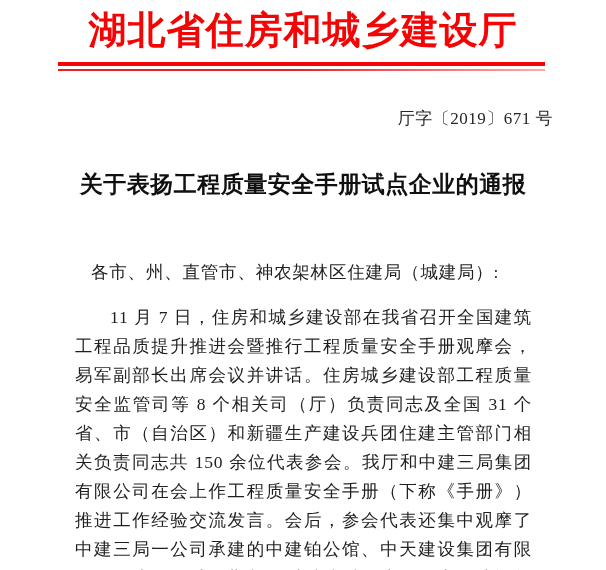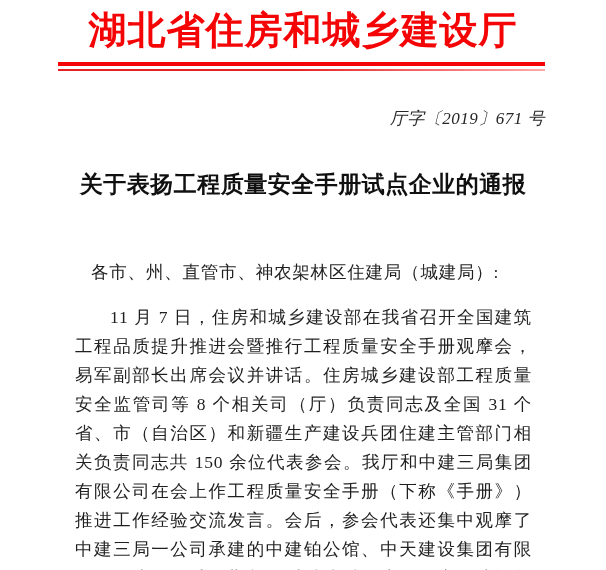--- a/index.html
+++ b/index.html
@@ -40,26 +40,25 @@
     position: absolute;
     left: 58px;
     top: 69px;
     width: 487px;
     height: 2px;
     background: linear-gradient(to right, #e62121 0%, #e62121 48%, #ffaaaa 100%);
   }
   .doc-number {
     position: absolute;
     top: 107px;
-    right: 61px;
+    right: 53px;
     font-size: 17px;
     color: #262626;
     letter-spacing: 0.5px;
     white-space: nowrap;
-    font-style: italic;
   }
   .doc-title {
     position: absolute;
     top: 169px;
     left: 0;
     width: 100%;
     margin: 0;
     text-align: center;
     font-size: 23px;
     font-weight: bold;

